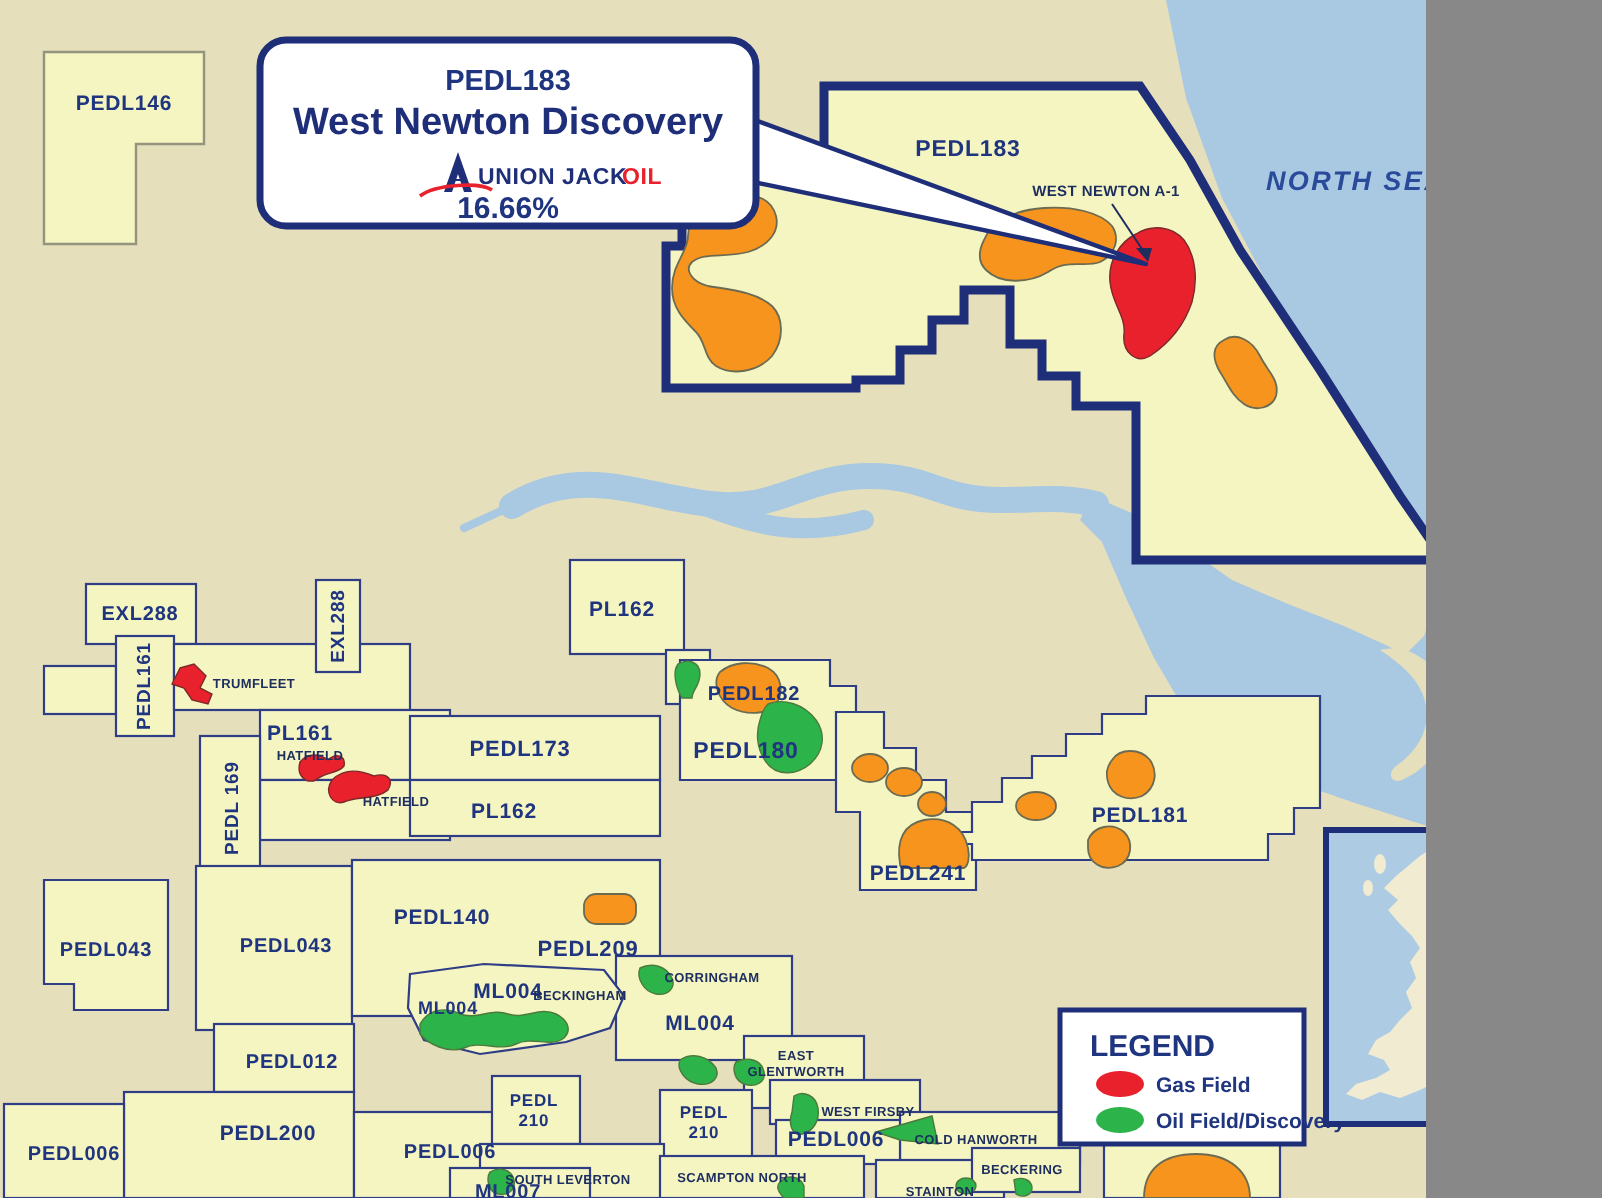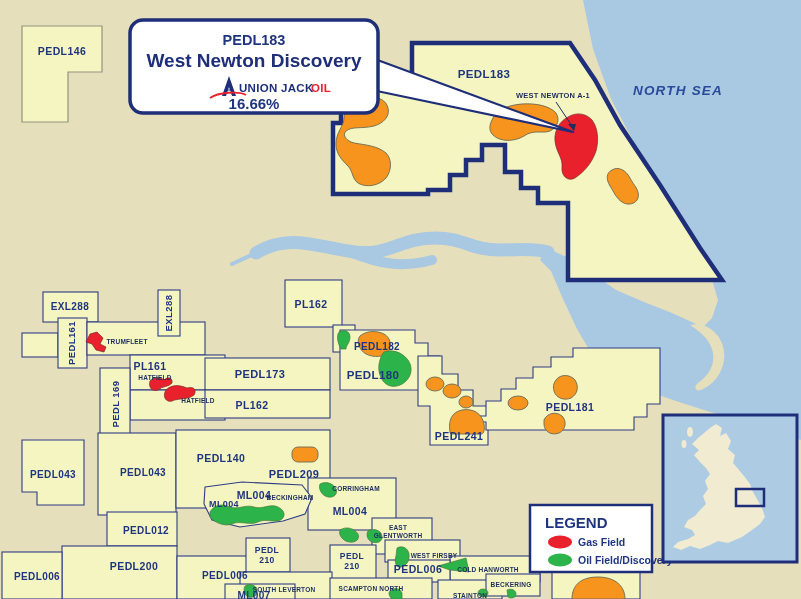--- a/index.html
+++ b/index.html
@@ -1,16 +1,16 @@
 <!DOCTYPE html>
 <html><head>
 <meta charset="utf-8">
 <style>
   html,body{margin:0;padding:0;background:#888;}
-  #stage{position:relative;width:801px;height:599px;overflow:hidden;background:#a16207;
+  #stage{position:relative;width:713px;height:599px;overflow:hidden;background:#a16207;
          font-family:"Liberation Sans",sans-serif;}
   svg{display:block}
   text{font-family:"Liberation Sans",sans-serif;}
   .lic{fill:#20357f;font-weight:bold;letter-spacing:.4px;}
   .fld{fill:#1c2d5e;font-weight:bold;letter-spacing:.2px;}
   .blk{fill:#f5f5c2;stroke:#2e3d85;stroke-width:1.1;}
   .blkg{fill:#f5f5c2;stroke:#93937e;stroke-width:1.2;}
   .orange{fill:#f7941e;stroke:#6b6b52;stroke-width:.9;}
   .red{fill:#e8212c;stroke:#7a2a2a;stroke-width:.7;}
   .green{fill:#2cb34a;stroke:#4c7a3a;stroke-width:.7;}

